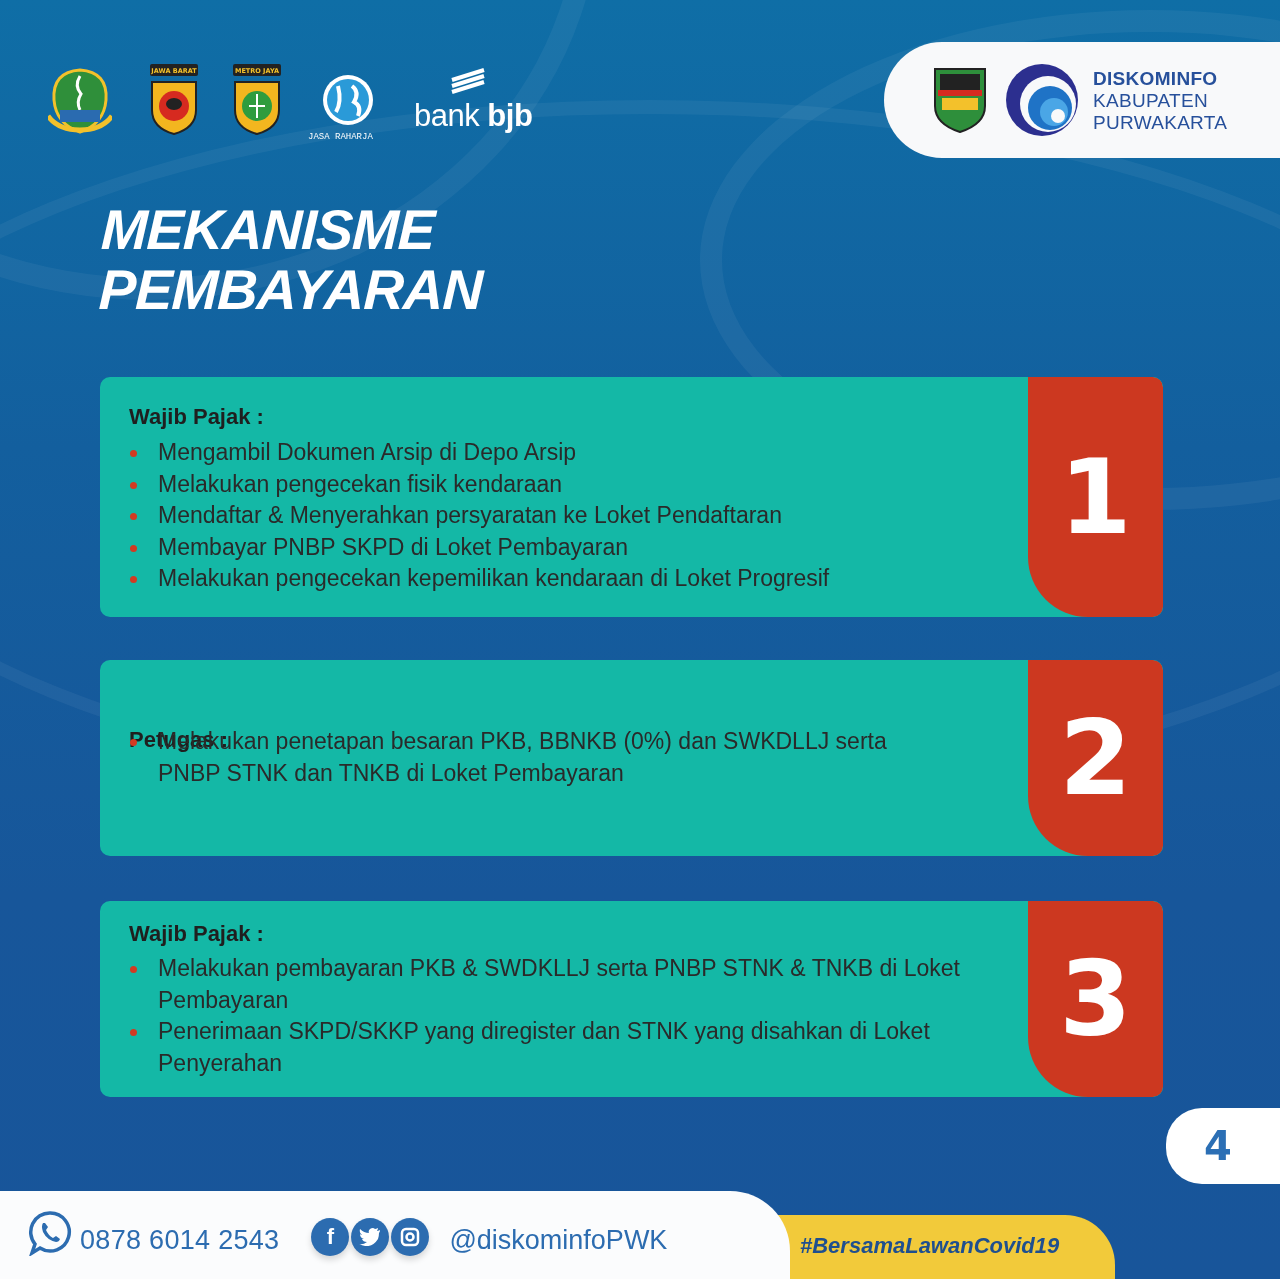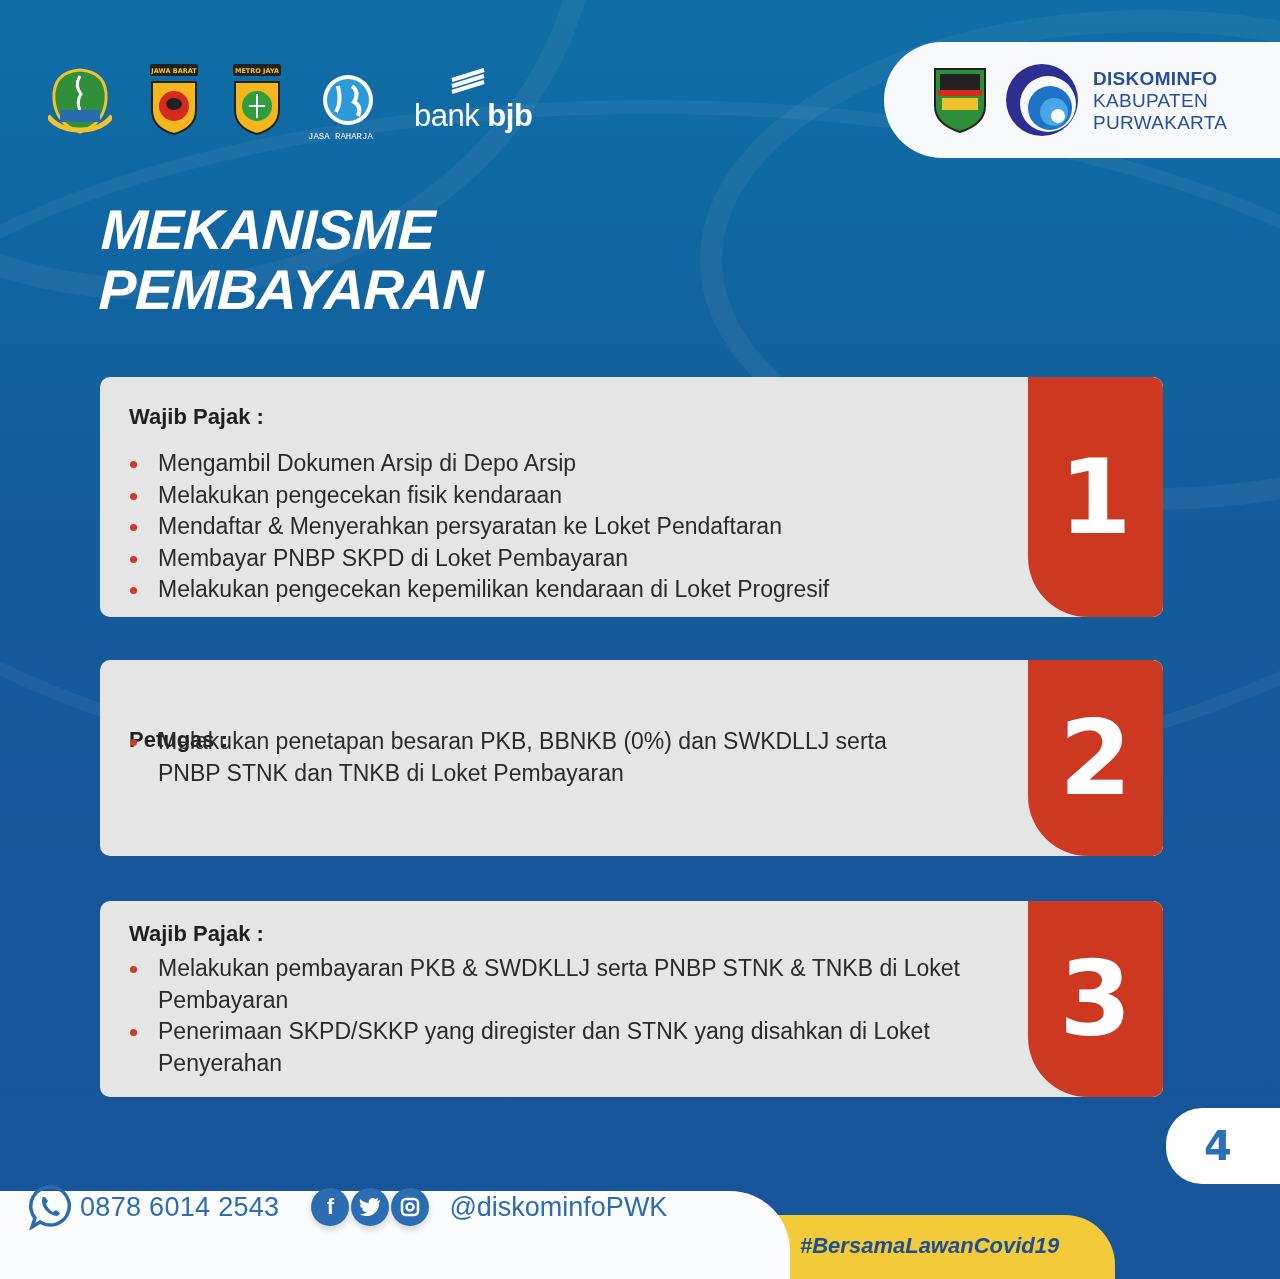--- a/index.html
+++ b/index.html
@@ -32,21 +32,21 @@
 
   
   .title {
     position: absolute; left: 100px; top: 200px;
     color: #fff; font-weight: bold; font-style: italic; font-size: 56px; line-height: 60px;
     letter-spacing: -1px; font-family: "Liberation Sans", sans-serif; transform: skewX(-2deg);
   }
 
   
   .card {
-    position: absolute; left: 100px; width: 1063px; background: #e5e5e5; border-radius: 10px; overflow: hidden;
+    position: absolute; left: 100px; width: 1063px; background: #14b8a6; border-radius: 10px; overflow: hidden;
   }
   .card .num-block {
     position: absolute; right: 0; top: 0; bottom: 0; width: 135px;
     background: #cc3820; border-radius: 0 10px 10px 60px;
     display: flex; align-items: center; justify-content: center;
   }
   .card .num { color: #fff; font-weight: bold; font-size: 104px; font-family: "DejaVu Sans", sans-serif; line-height: 1; }
   .card .head { position: absolute; left: 29px; font-weight: bold; color: #1f1f1f; font-size: 22px; }
   .card ul { position: absolute; left: 29px; list-style: none; }
   .card li { position: relative; padding-left: 29px; color: #2a2a2a; font-size: 23px; line-height: 31.5px; }
@@ -65,21 +65,21 @@
   
   .footer-white {
     position: absolute; left: 0; top: 1191px; width: 790px; height: 100px; background: #fbfcfd;
     border-radius: 0 60px 0 0;
   }
   .footer-yellow {
     position: absolute; left: 760px; top: 1215px; width: 355px; height: 70px; background: #f2ca3a;
     border-radius: 0 50px 0 0;
   }
   .hashtag { position: absolute; left: 800px; top: 1233px; color: #1f4f8f; font-weight: bold; font-style: italic; font-size: 22px; white-space: nowrap; }
-  .contact { position: absolute; left: 28px; top: 1184px; display: flex; align-items: center; color: #2c6cb0; }
+  .contact { position: absolute; left: 28px; top: 1210px; display: flex; align-items: flex-end; color: #2c6cb0; }
   .contact .phone { font-size: 27px; margin-left: 8px; margin-right: 32px; letter-spacing: 0.3px; }
   .contact .handle { font-size: 27px; margin-left: 18px; }
   .soc { width: 38px; height: 38px; border-radius: 50%; background: #2c6cb0; color: #fff; display: flex; align-items: center; justify-content: center; margin-right: 2px; font-weight: bold; font-size: 22px; box-shadow: 0 4px 6px rgba(0,0,0,0.15); }
 </style>
 </head>
 <body>
 
 <div class="wave" style="left:-300px;top:-500px;width:900px;height:800px;"></div>
 <div class="wave" style="left:700px;top:10px;width:900px;height:500px;"></div>
 <div class="wave" style="left:-200px;top:100px;width:1700px;height:700px;border-width:14px;"></div>
@@ -142,21 +142,21 @@
   </div>
 </div>
 
 <div class="title">
   <div>MEKANISME</div>
   <div>PEMBAYARAN</div>
 </div>
 
 <div class="card c1" style="top:377px;height:240px;">
   <div class="head" style="top:27px;">Wajib Pajak :</div>
-  <ul style="top:71px;">
+  <ul style="top:60px;">
     <li>Mengambil Dokumen Arsip di Depo Arsip</li>
     <li>Melakukan pengecekan fisik kendaraan</li>
     <li>Mendaftar &amp; Menyerahkan persyaratan ke Loket Pendaftaran</li>
     <li>Membayar PNBP SKPD di Loket Pembayaran</li>
     <li>Melakukan pengecekan kepemilikan kendaraan di Loket Progresif</li>
   </ul>
   <div class="num-block">
     <span class="num">1</span>
   </div>
 </div>

